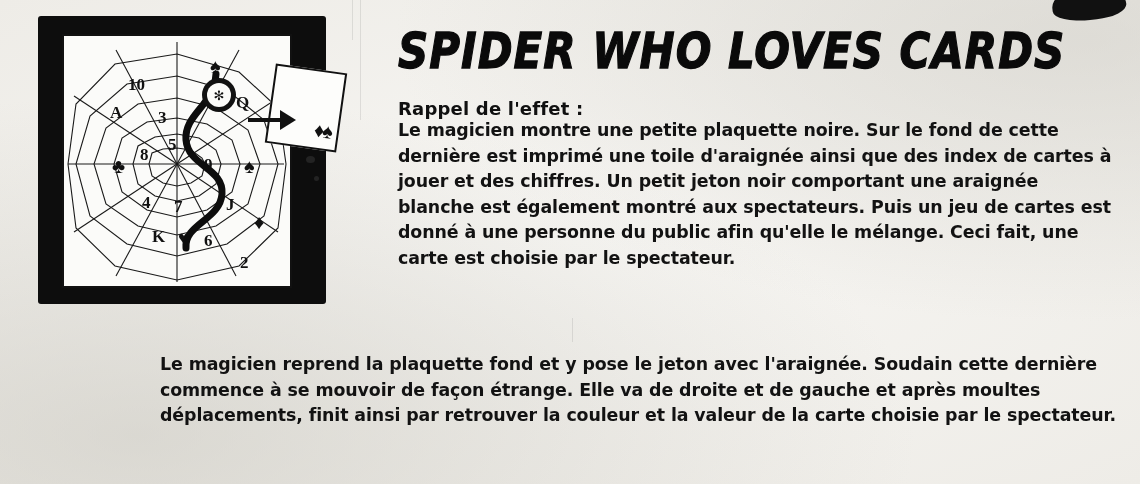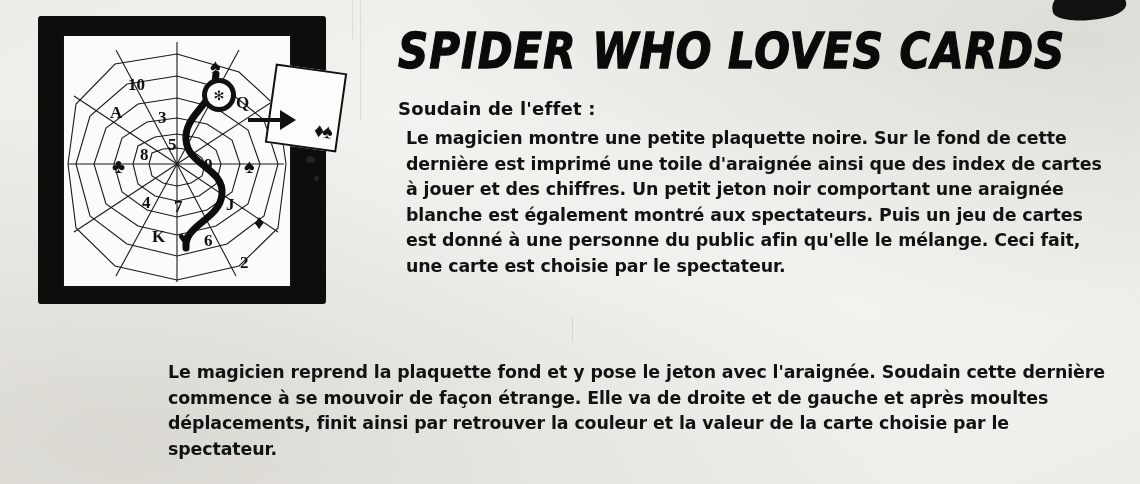--- a/index.html
+++ b/index.html
@@ -161,21 +161,21 @@
     top: 118px;
     width: 722px;
     text-align: justify;
   }
   .para-2 {
     left: 160px;
     top: 352px;
     width: 960px;
     text-align: justify;
   }
-  .para p { margin: 8px; }
+  .para p { margin: 0; }
   .para-2 p:last-child { text-align: left; }
   .para-1 p:last-child { text-align: left; }
 
   
   .streak {
     position: absolute;
     background: rgba(120,120,120,0.18);
     width: 1px;
   }
 </style>
@@ -256,21 +256,21 @@
     <div class="smudge" style="left:268px; top:140px; width:9px; height:7px;"></div>
     <div class="smudge" style="left:276px; top:160px; width:5px; height:5px;"></div>
   </div>
 
   <div class="streak" style="left:352px; top:0; height:40px;"></div>
   <div class="streak" style="left:360px; top:0; height:120px;"></div>
   <div class="streak" style="left:572px; top:318px; height:24px;"></div>
 
   <div class="title">SPIDER WHO LOVES CARDS</div>
 
-  <div class="subhead">Soudain de l'effet :</div>
+  <div class="subhead">Rappel de l'effet :</div>
 
   <div class="para para-1">
     <p>Le magicien montre une petite plaquette noire. Sur le fond de cette dernière est imprimé une toile d'araignée ainsi que des index de cartes à jouer et des chiffres. Un petit jeton noir comportant une araignée blanche est également montré aux spectateurs. Puis un jeu de cartes est donné à une personne du public afin qu'elle le mélange. Ceci fait, une carte est choisie par le spectateur.</p>
   </div>
 
   <div class="para para-2">
     <p>Le magicien reprend la plaquette fond et y pose le jeton avec l'araignée. Soudain cette dernière commence à se mouvoir de façon étrange. Elle va de droite et de gauche et après moultes déplacements, finit ainsi par retrouver la couleur et la valeur de la carte choisie par le spectateur.</p>
   </div>
 
 </div>

